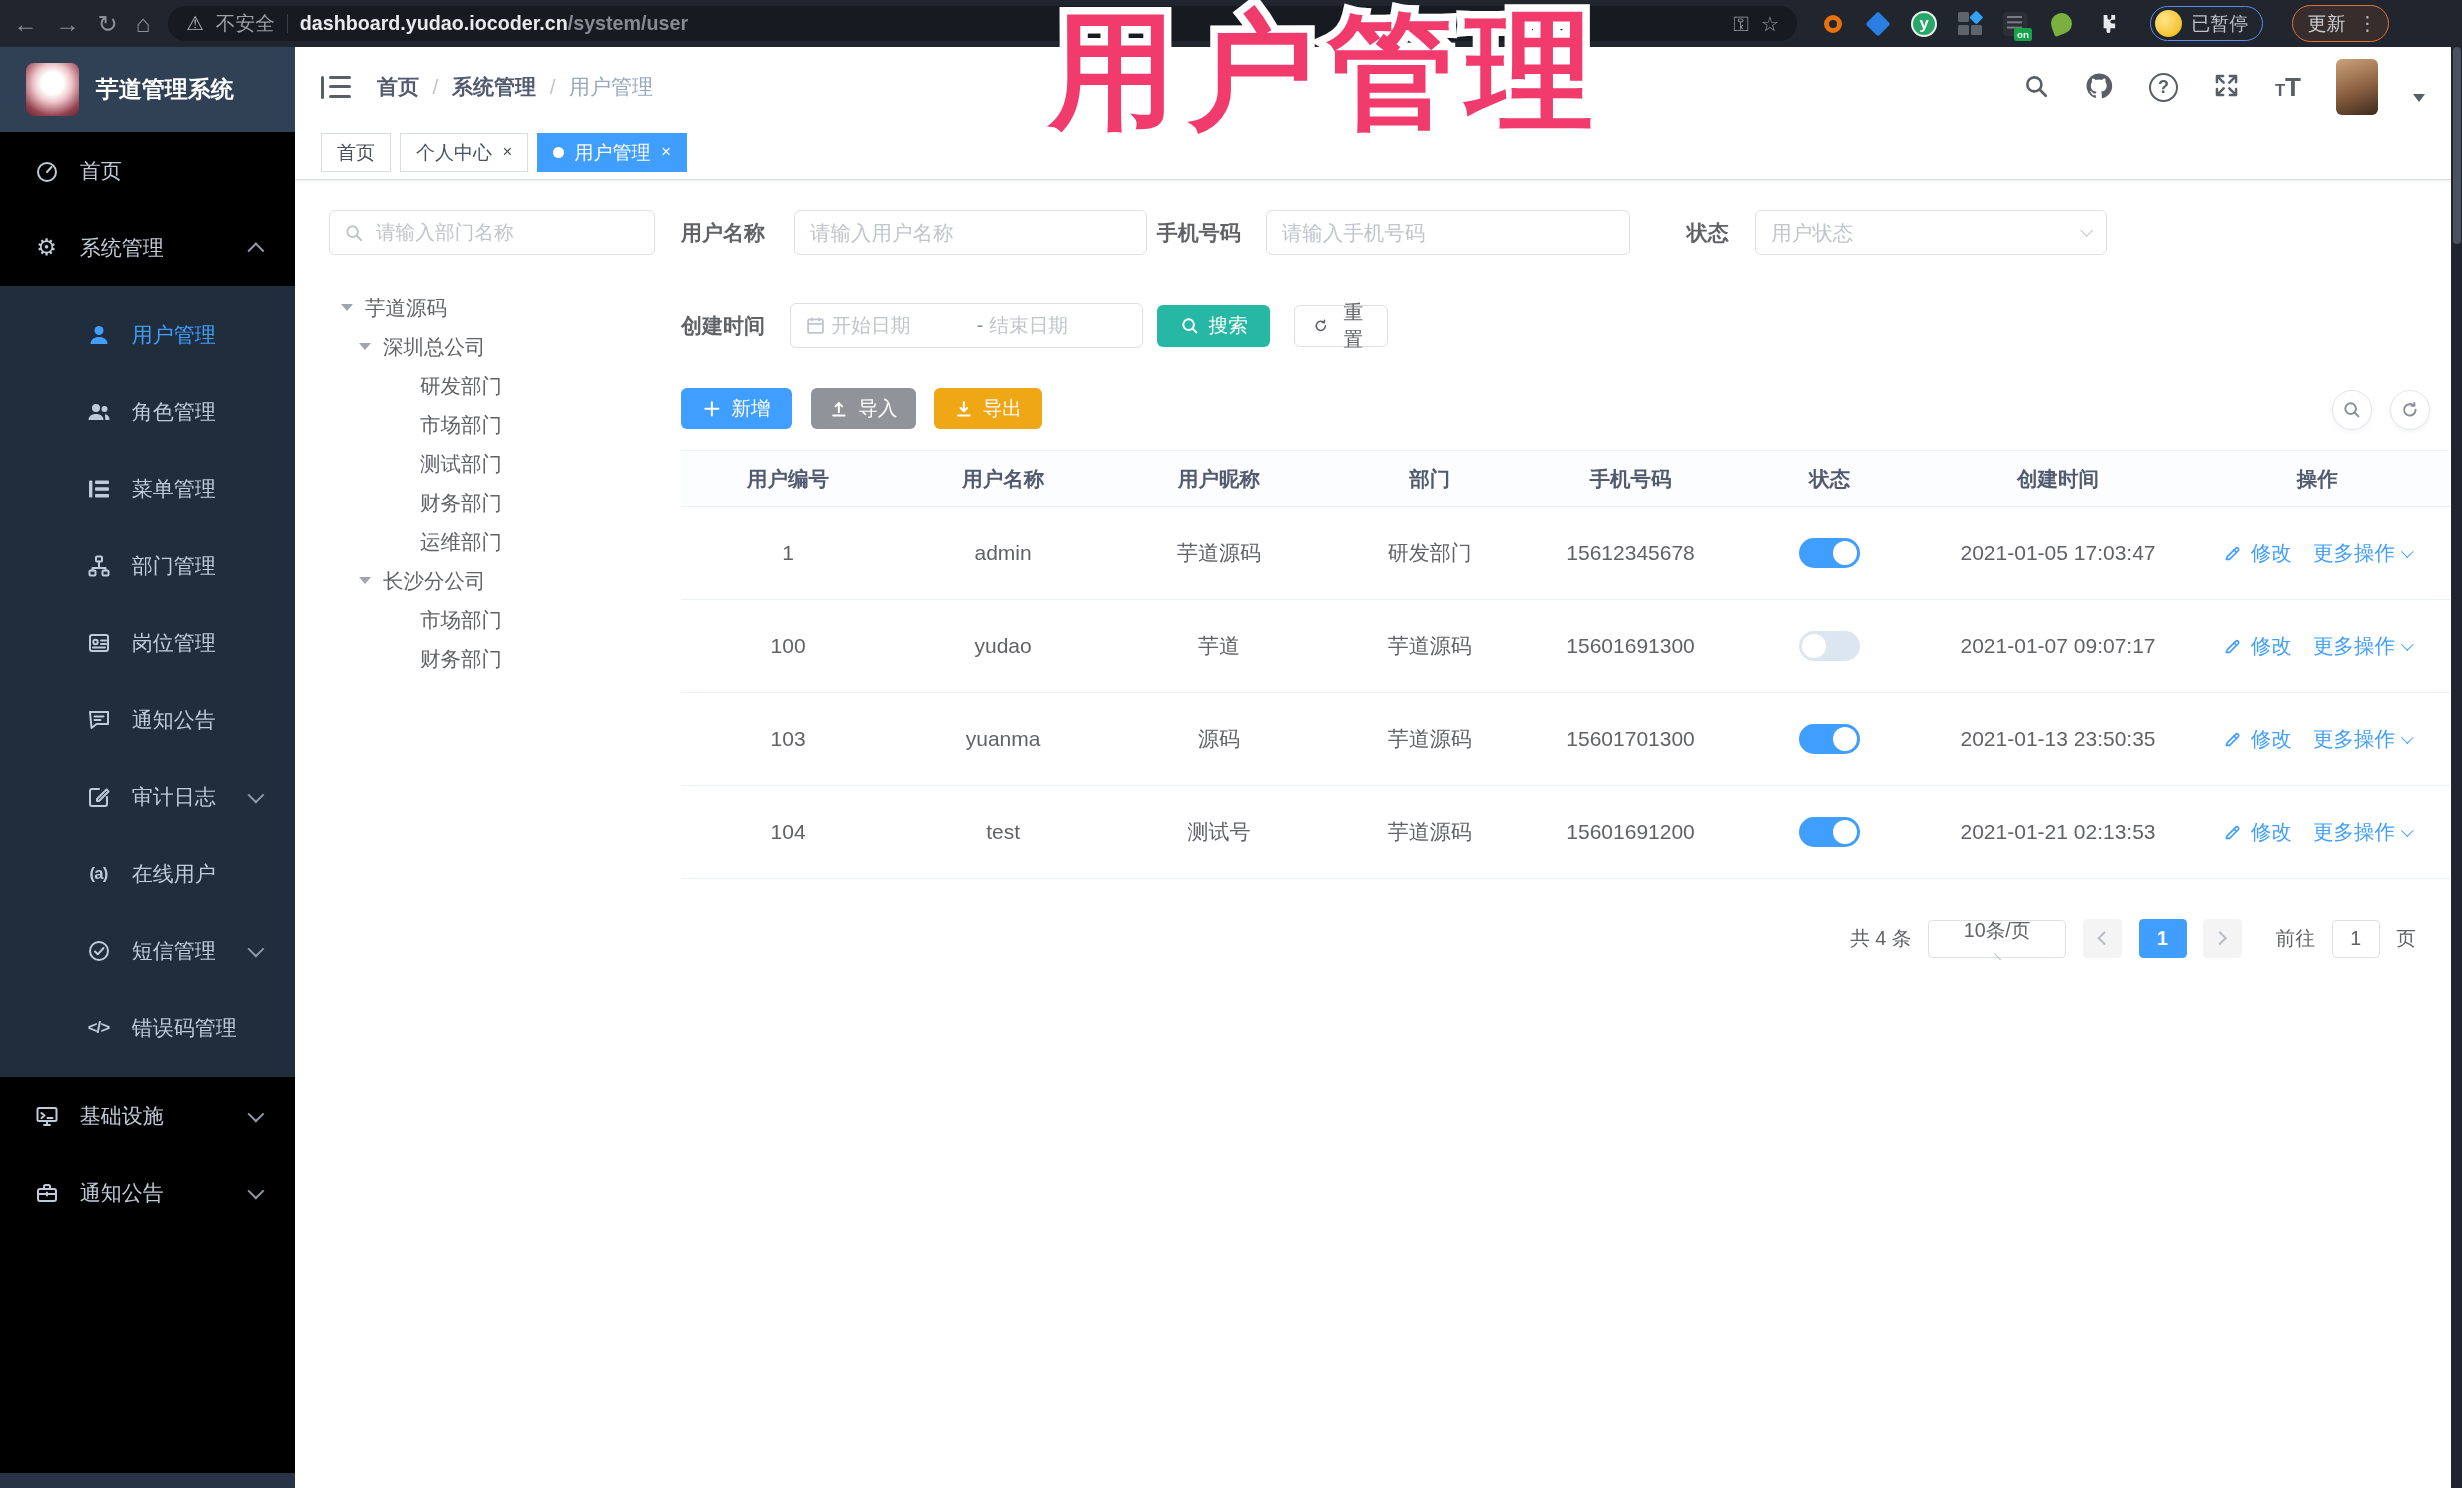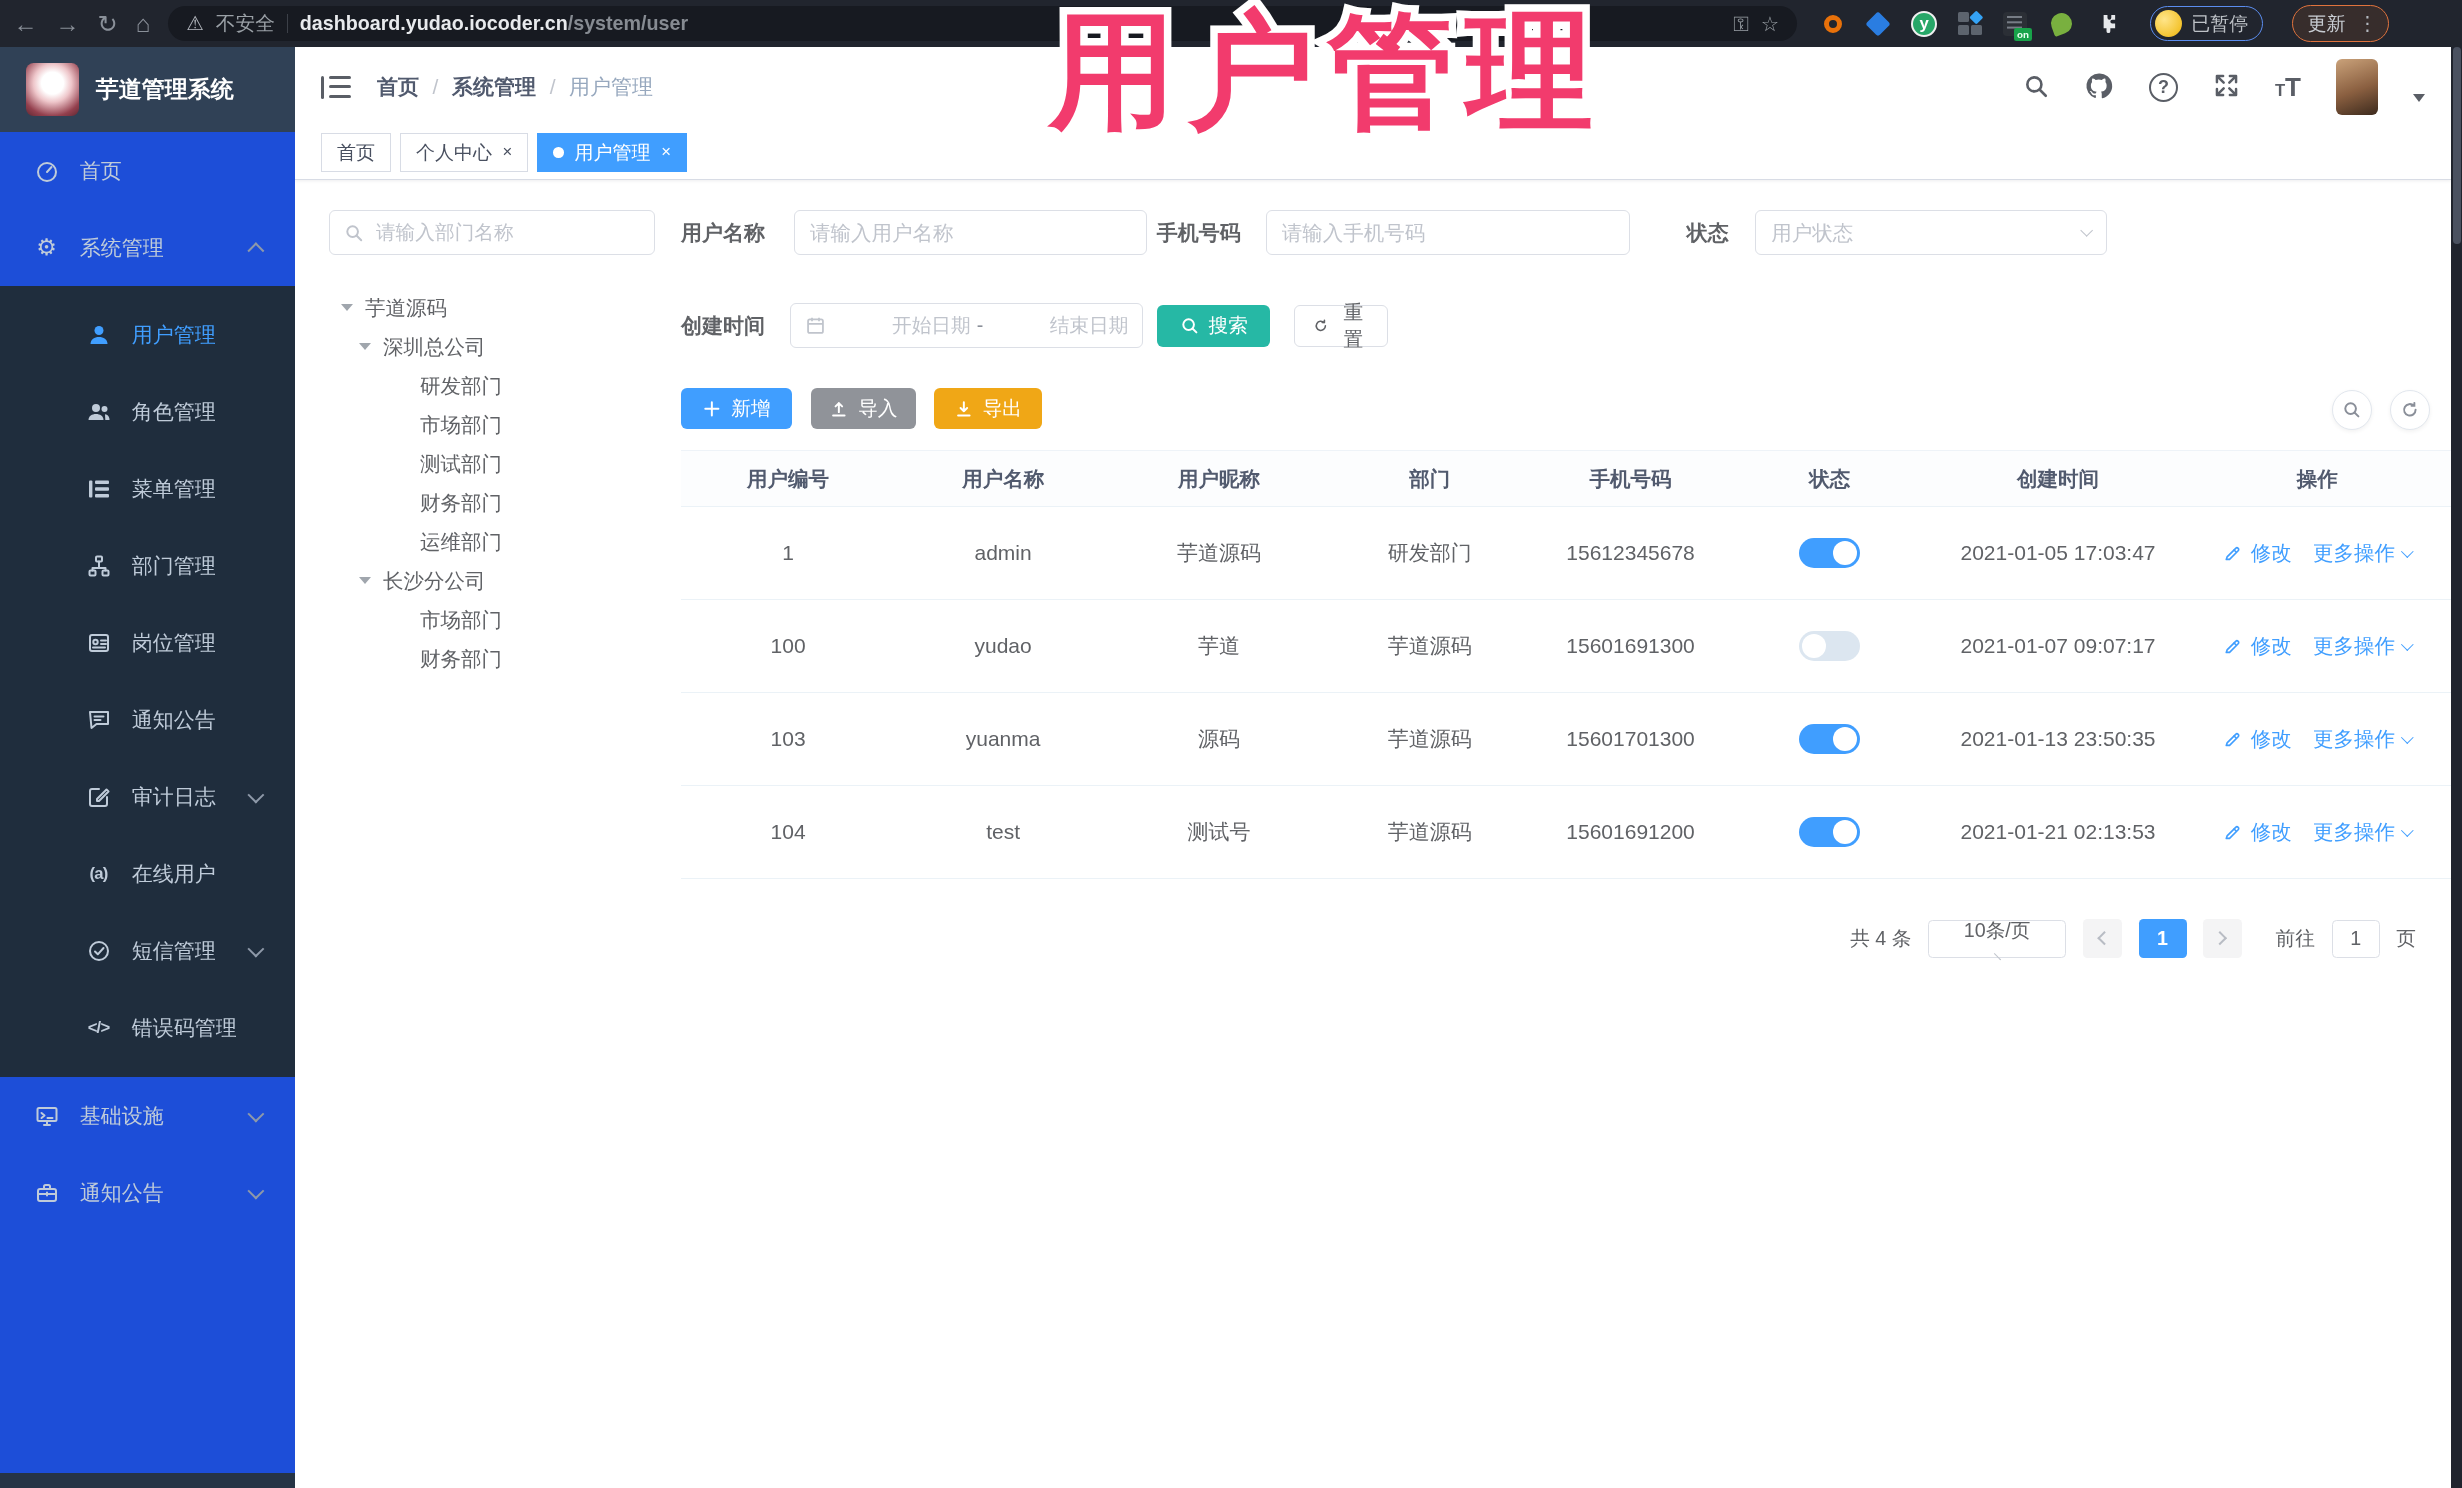--- a/index.html
+++ b/index.html
@@ -34,21 +34,21 @@
   .ext-spoon{width:21px;height:21px;background:#79b03f;border-radius:50% 50% 50% 10%;transform:rotate(-20deg);}
   .ext-puzzle{color:#e7e9ec;}
   .ppill{display:flex;align-items:center;gap:9px;border:1.5px solid #5b8def;border-radius:19.7px;
          padding:3px 13.6px 3px 4.5px;color:#bdc1c6;font-size:19px;margin-left:12px;}
   .pface{width:27px;height:27px;border-radius:50%;background:radial-gradient(circle at 35% 35%,#ffe58a,#f4c430 70%,#d89f12);}
   .upill{display:flex;align-items:center;gap:12px;border:1.5px solid #e0733d;border-radius:19.7px;
          padding:4.5px 10.6px 4.5px 15px;color:#c7cbd1;font-size:19px;background:#372d2c;margin-left:10.6px;}
   .kebab{color:#b3b8bf;font-size:19.7px;letter-spacing:0;}
 
   
-  .sidebar{position:absolute;left:0;top:47px;width:295px;height:1441px;background:#1d4ed8;
+  .sidebar{position:absolute;left:0;top:47px;width:295px;height:1441px;background:#000000;
            color:#bfcbd9;z-index:5;padding-top:85px;box-sizing:border-box;}
   .logoarea{position:absolute;left:0;top:0;width:295px;height:85px;display:flex;align-items:center;
             gap:16.7px;padding-left:26px;box-sizing:border-box;background:#304156;}
   .logoimg{width:53px;height:53px;border-radius:7.6px;
            background:radial-gradient(circle at 50% 38%,#ffffff 0 26%,#eec6ca 45%,#94404e 78%,#5e2731 100%);}
   .logotxt{color:#fff;font-size:23px;font-weight:700;}
   .side-item{height:77px;display:flex;align-items:center;gap:19.7px;padding-left:33px;font-size:21px;cursor:pointer;}
   .submenu{background:#1f2d3d;padding:10.6px 0;}
   .submenu .side-item{padding-left:85px;height:77px;}
   .side-item.active{color:#409eff;}
@@ -120,21 +120,21 @@
   .flabel{font-size:21px;font-weight:700;color:#606266;white-space:nowrap;}
   .finput{height:45px;border:0.8px solid #dcdfe6;border-radius:6px;box-sizing:border-box;
           font-size:20.5px;color:#606266;padding:0 15px;outline:none;background:#fff;font-family:inherit;}
   .finput::placeholder{color:#c0c4cc;}
   .fselect{height:45px;border:0.8px solid #dcdfe6;border-radius:6px;box-sizing:border-box;display:flex;
            align-items:center;justify-content:space-between;padding:0 15px;font-size:20.5px;color:#c0c4cc;background:#fff;}
   .fselect .chev{border-color:#c0c4cc;width:8.3px;height:8.3px;border-width:1.9px;}
   .daterange{width:353px;height:45px;border:0.8px solid #dcdfe6;border-radius:6px;box-sizing:border-box;
              display:flex;align-items:center;padding:0 13.6px;font-size:19.7px;color:#c0c4cc;gap:6px;}
   .daterange .cal{width:21px;height:21px;fill:none;stroke:#c0c4cc;stroke-width:2;flex:0 0 auto;}
-  .daterange .dtxt{flex:1;text-align:right;}
+  .daterange .dtxt{flex:1;text-align:left;}
   .daterange .dsep{color:#8a8f99;}
   .btn{height:42px;border:none;border-radius:6px;display:inline-flex;align-items:center;justify-content:center;
        gap:9px;font-size:19.7px;color:#fff;cursor:pointer;font-family:inherit;padding:0 18px;box-sizing:border-box;}
   .btn .bicon{width:19.7px;height:19.7px;fill:none;stroke:#fff;stroke-width:2.4;stroke-linecap:round;stroke-linejoin:round;}
   .btn-search{background:#26b8a5;width:113px;}
   .btn-reset{background:#fff;border:0.8px solid #dcdfe6;color:#606266;width:94px;}
   .btn-reset .bicon{stroke:#606266;}
   .toolrow{position:absolute;top:208px;left:0;width:100%;height:41px;}
   .btn-add{position:absolute;left:0;top:0;background:#409eff;width:111px;height:41px;}
   .btn-import{position:absolute;left:130px;top:0;background:#909399;width:105px;height:41px;}

